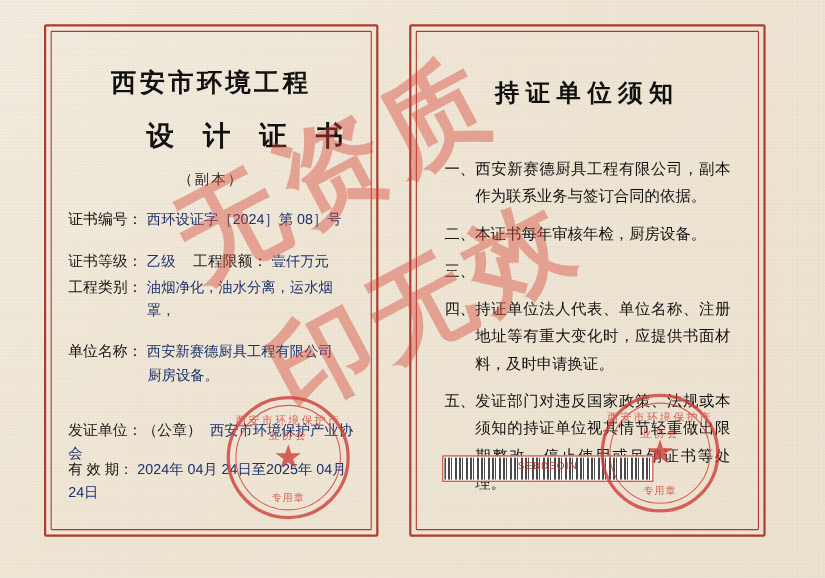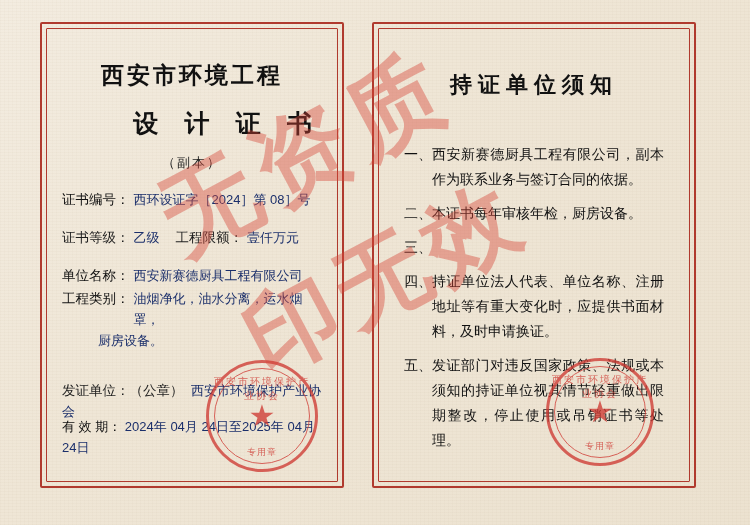--- a/index.html
+++ b/index.html
@@ -75,21 +75,21 @@
     font-size:13px;
     padding-left:4px;
   }
   .row2{display:flex;align-items:flex-start;font-size:13.5px;margin-top:17px;line-height:21px;}
   .row2 .seg{display:flex;align-items:flex-start;}
   .row2 .seg.g2{margin-left:16px;}
   .val-blue{color:#1b2f6b;font-family:"Liberation Sans","DejaVu Sans",sans-serif;font-size:13px;padding-left:4px;}
 
   .cat-lines{margin-top:2px;}
   .cat-line2{
-    margin-left:36px;margin-top:2px;
+    margin-left:72px;margin-top:2px;
     color:#1b2f6b;font-family:Liberation Serif, serif;font-size:13px;
   }
 
   .issuer{
     position:absolute;left:20px;right:20px;bottom:64px;
     font-size:13.5px;line-height:21px;
   }
   .validity{
     position:absolute;left:20px;right:20px;bottom:28px;
     font-size:13px;line-height:21px;
@@ -192,28 +192,28 @@
         <span class="seg">
           <span class="lbl">证书等级：</span>
           <span class="val-blue">乙级</span>
         </span>
         <span class="seg g2">
           <span class="lbl">工程限额：</span>
           <span class="val-blue">壹仟万元</span>
         </span>
       </div>
 
+      <div class="field cat-lines">
+        <span class="lbl">工程类别：</span>
+        <span class="val">油烟净化，油水分离，运水烟罩，</span>
+      </div>
+
       <div class="field">
         <span class="lbl">单位名称：</span>
         <span class="val">西安新赛德厨具工程有限公司</span>
-      </div>
-
-      <div class="field cat-lines">
-        <span class="lbl">工程类别：</span>
-        <span class="val">油烟净化，油水分离，运水烟罩，</span>
       </div>
       <div class="cat-line2">厨房设备。</div>
 
       <div class="issuer">
         <span class="lbl">发证单位：（公章）</span>
         <span class="val-blue">西安市环境保护产业协会</span>
       </div>
 
       <div class="validity">
         <span>有 效 期：</span>
@@ -243,20 +243,24 @@
           <span class="num">四、</span>
           <span class="txt">持证单位法人代表、单位名称、注册地址等有重大变化时，应提供书面材料，及时申请换证。</span>
         </div>
         <div class="notice-item">
           <span class="num">五、</span>
           <span class="txt">发证部门对违反国家政策、法规或本须知的持证单位视其情节轻重做出限期整改，停止使用或吊销证书等处理。</span>
         </div>
       </div>
 
 
+      <div class="barcode-box">
+        <div class="barcode"></div>
+        <div class="barcode-label">SEBDEOIN</div>
+      </div>
     </div>
   </div>
 
   <div class="seal seal-left">
     <div class="ring"></div>
     <div class="arc-top">西安市环境保护产业协会</div>
     <div class="star">★</div>
     <div class="arc-bot">专用章</div>
   </div>
 

